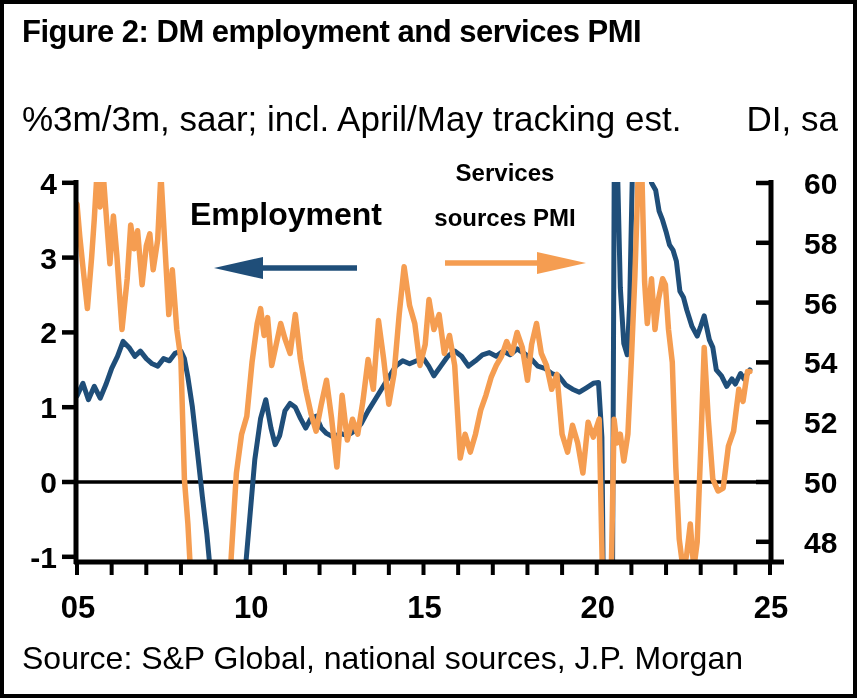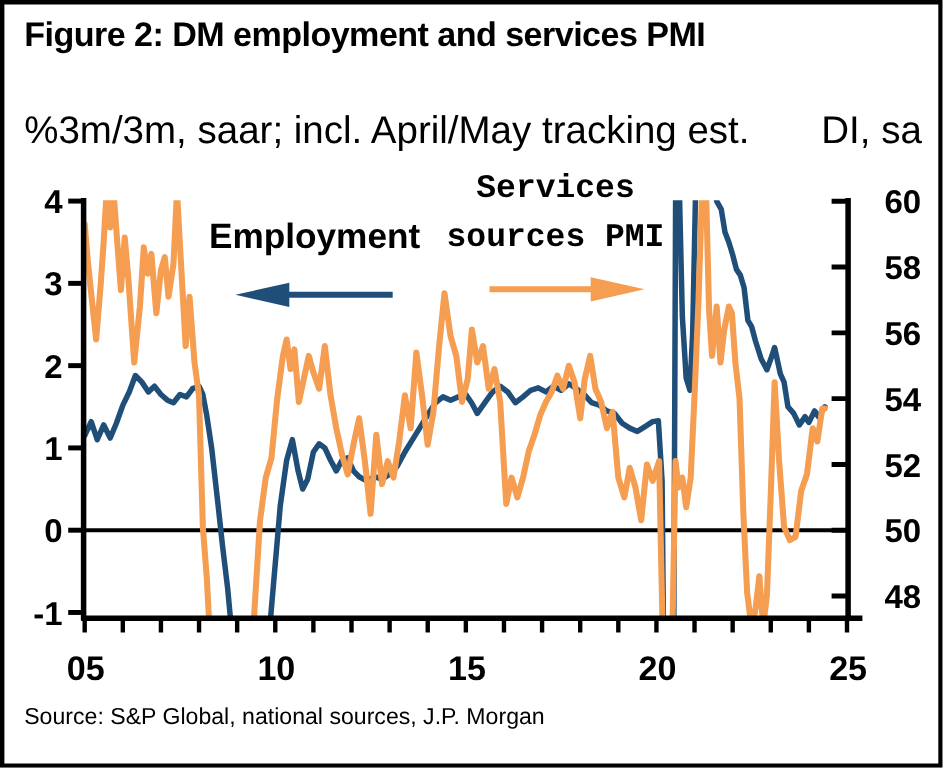--- a/index.html
+++ b/index.html
@@ -7,22 +7,22 @@
     position:relative;width:857px;height:698px;background:#fff;overflow:hidden;
     box-shadow:inset 0 0 0 4px #000;
     font-family:"Liberation Sans", sans-serif;color:#000;
   }
   .title{position:absolute;left:22px;top:14px;font-size:31px;font-weight:bold;letter-spacing:-0.5px;white-space:nowrap;}
   .sub{position:absolute;top:99px;font-size:35px;white-space:nowrap;}
   .sub-left{left:22px;}
   .sub-right{right:19px;}
   #chart{position:absolute;left:0;top:0;}
   .emp-label{position:absolute;left:180px;top:196px;width:212px;text-align:center;font-size:32px;font-weight:bold;}
-  .svc-label{position:absolute;left:400px;top:150px;width:210px;text-align:center;font-size:30px;font-weight:bold;line-height:45px;font-family:Liberation Mono, monospace;}
-  .source{position:absolute;left:22px;top:640px;font-size:21px;white-space:nowrap;}
+  .svc-label{position:absolute;left:400px;top:150px;width:210px;text-align:center;font-size:24px;font-weight:bold;line-height:45px;}
+  .source{position:absolute;left:22px;top:640px;font-size:32px;white-space:nowrap;}
 </style>
 </head>
 <body>
 
 <div class="frame">
   <svg id="chart" width="857" height="698" viewBox="0 0 857 698">
       <defs>
         <clipPath id="plot-clip">
           <rect x="76" y="182" width="695" height="379"></rect>
         </clipPath>

